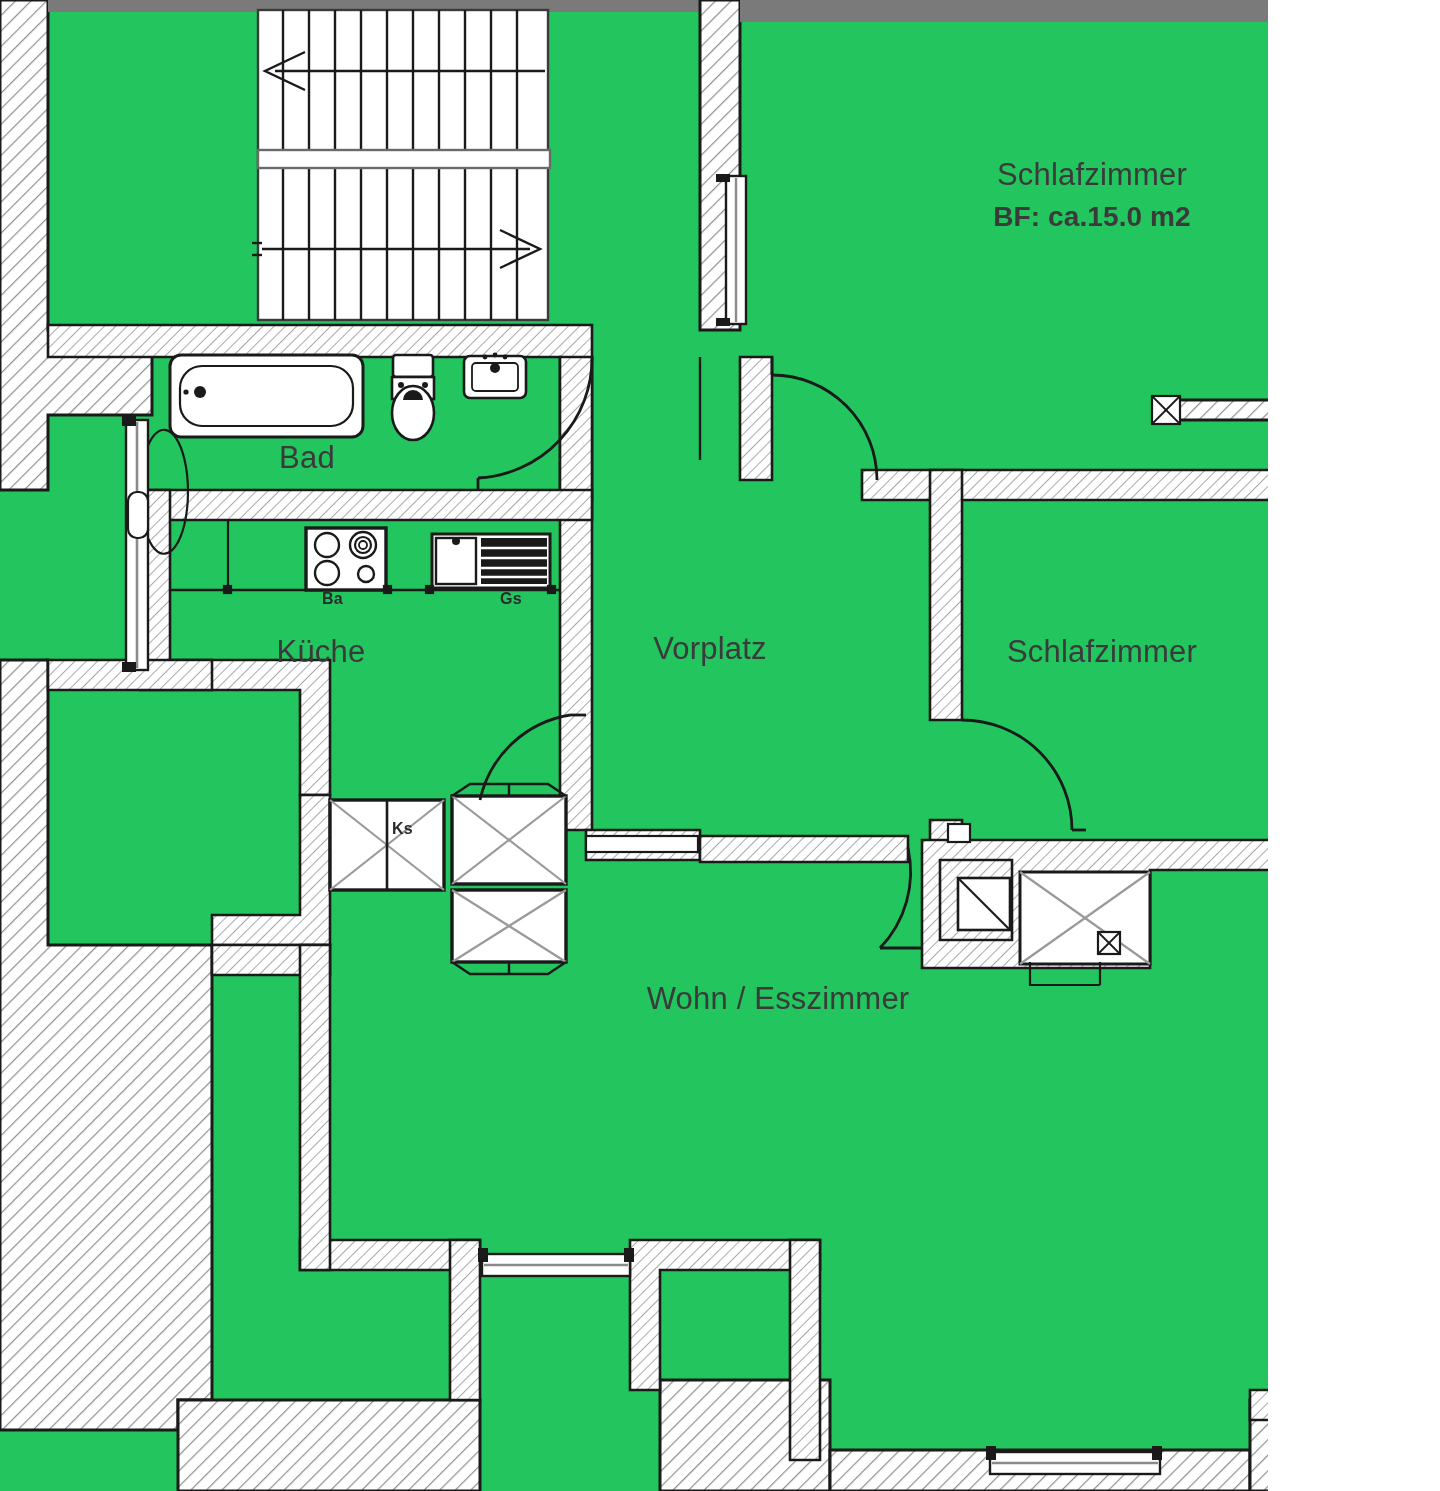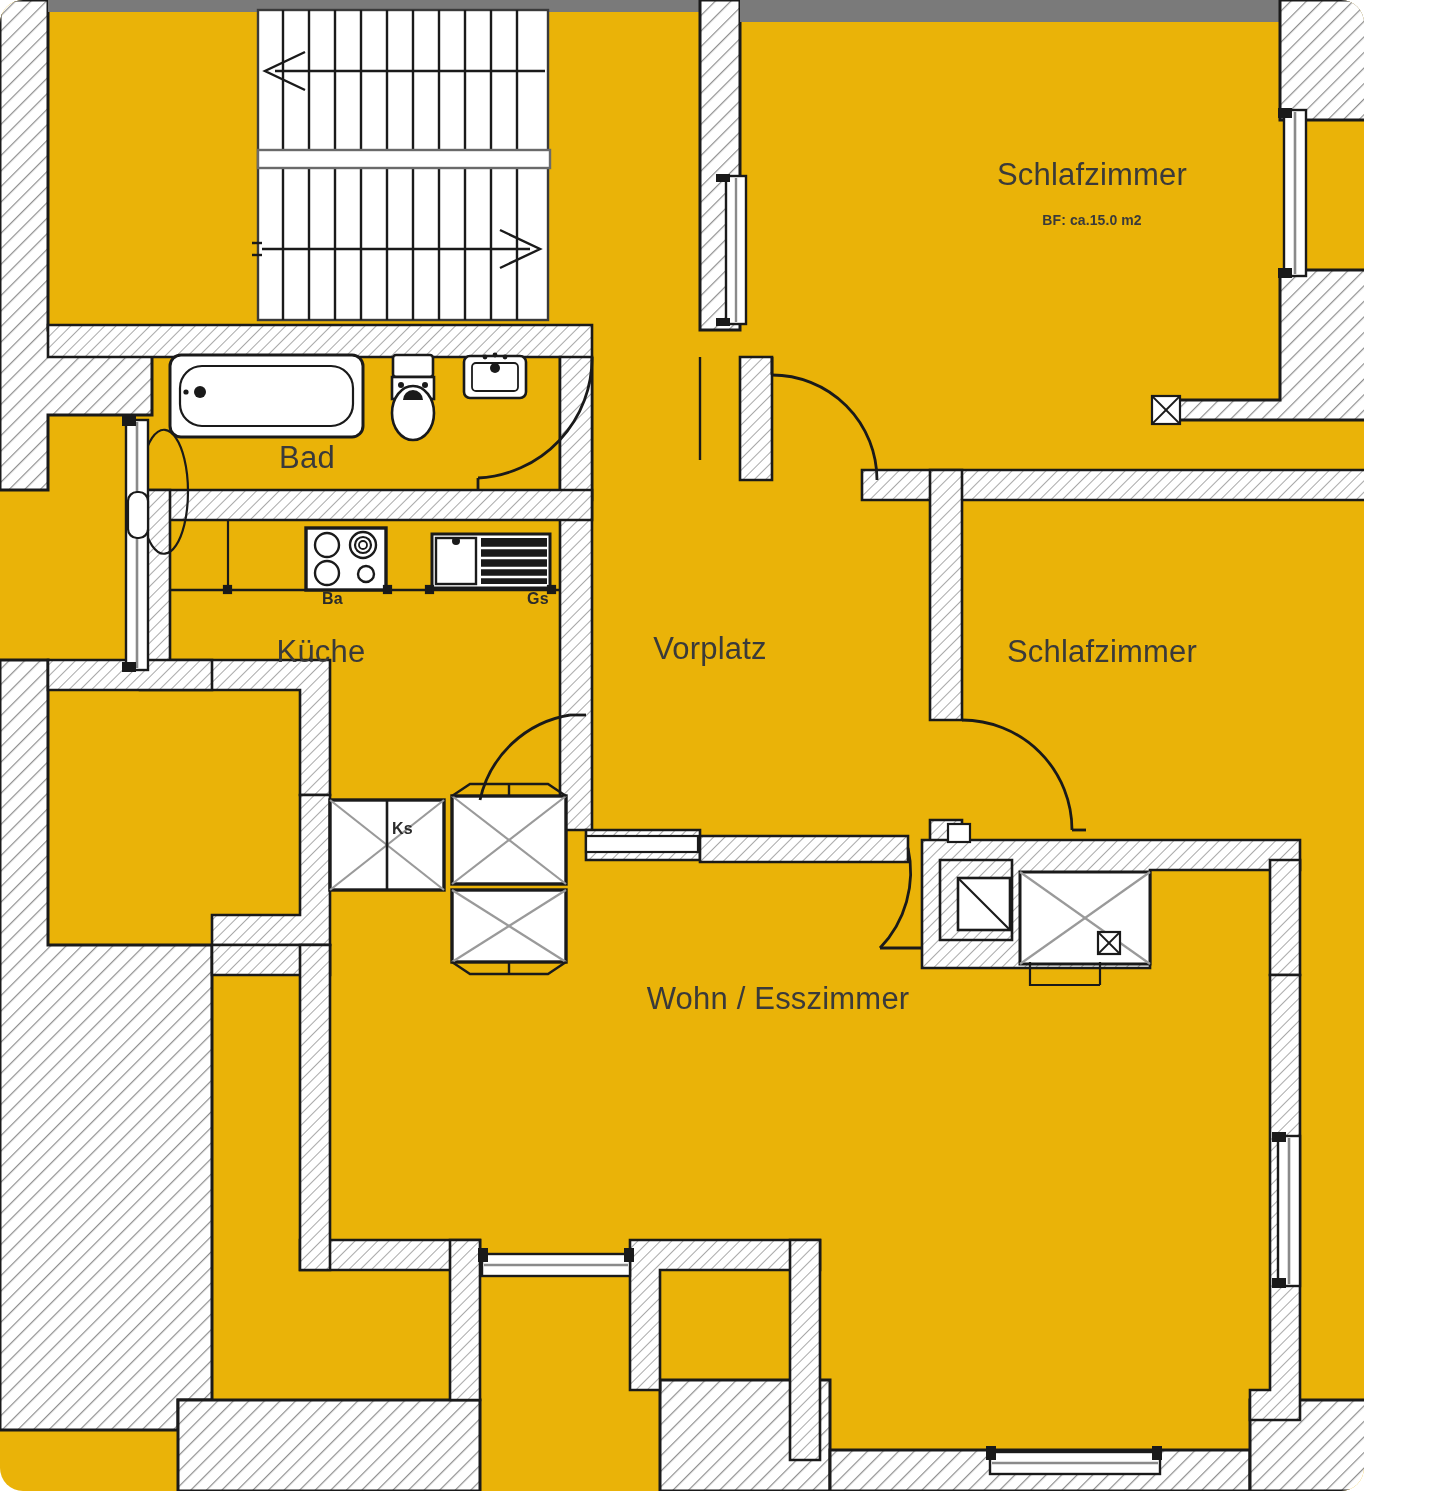--- a/index.html
+++ b/index.html
@@ -1,21 +1,21 @@
 <!DOCTYPE html>
 <html><head>
 <meta charset="utf-8">
 <style>
   html,body{margin:0;padding:0;background:#ffffff;}
   body{font-family:"Liberation Sans",sans-serif;}
-  #plan-wrap{position:relative;width:1364px;height:1491px;background:#eab308;overflow:hidden;border-radius:23px;}
+  #plan-wrap{position:relative;width:1268px;height:1491px;background:#22c55e;overflow:hidden;}
   #plan-svg{position:absolute;left:0;top:0;width:1440px;height:1491px;display:block;}
   .room-label{position:absolute;text-align:center;color:#3a3a3a;pointer-events:none;white-space:nowrap;}
   .room-label .rl-name{font-size:31px;font-weight:400;letter-spacing:.2px;line-height:1.1;}
-  .room-label .rl-area{font-size:14px;font-weight:600;letter-spacing:.1px;line-height:1.2;margin-top:20px;}
+  .room-label .rl-area{font-size:28px;font-weight:600;letter-spacing:.1px;line-height:1.2;margin-top:8px;}
   .tag-label{position:absolute;font-size:16px;font-weight:700;color:#2b2b2b;letter-spacing:.3px;pointer-events:none;}
 </style>
 </head>
 <body>
 
 <div id="plan-wrap">
 
   <svg id="plan-svg" viewBox="0 0 1440 1491">
     <defs>
       <pattern id="hatch45" patternUnits="userSpaceOnUse" width="11" height="11" patternTransform="rotate(45)">
@@ -315,17 +315,17 @@
   <div class="room-label" style="left:560px;top:632px;width:300px;">
     <div class="rl-name">Vorplatz</div>
   </div>
 
   <div class="room-label" style="left:528px;top:982px;width:500px;">
     <div class="rl-name">Wohn / Esszimmer</div>
   </div>
 
   <div class="tag-label" style="left:322px;top:590px;"><span>Ba</span></div>
 
-  <div class="tag-label" style="left:527px;top:590px;"><span>Gs</span></div>
+  <div class="tag-label" style="left:500px;top:590px;"><span>Gs</span></div>
 
   <div class="tag-label" style="left:392px;top:820px;"><span>Ks</span></div>
 
 </div>
 
 </body></html>

